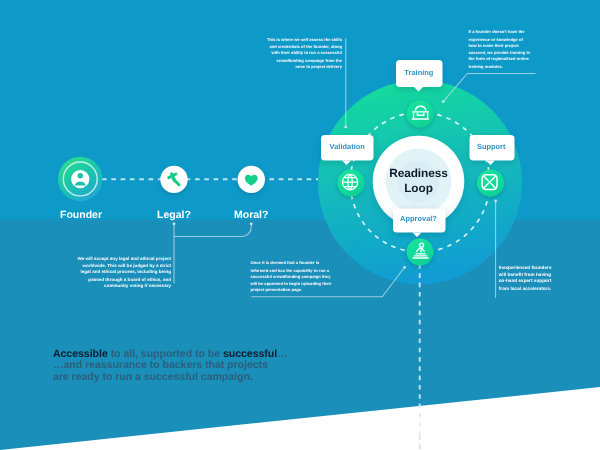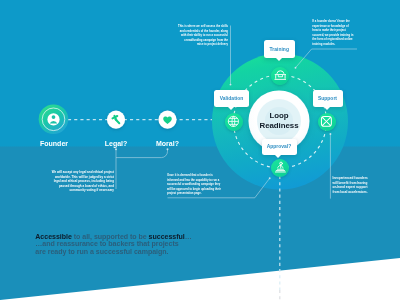--- a/index.html
+++ b/index.html
@@ -88,22 +88,22 @@
     </defs>
 
     <circle cx="280" cy="121.5" r="46.5" fill="none" stroke="#ffffff" stroke-opacity="0.85" stroke-width="1.1" stroke-dasharray="3 3.4" stroke-linecap="butt"></circle>
 
     <circle cx="279" cy="121" r="30.5" fill="url(#gHub)" filter="url(#hubShadow)"></circle>
     <circle cx="279" cy="121" r="22" fill="#d7eef4" opacity="0.72"></circle>
     <circle cx="279" cy="121" r="14" fill="#cfe9f2" opacity="0.55"></circle>
   </svg>
 
   <div class="hub-title">
+    <span>Readiness</span>
     <span>Loop</span>
-    <span>Readiness</span>
   </div>
 
   <svg class="layer" viewBox="0 0 400 300">
     <defs>
       <linearGradient id="gFounder" x1="0.18" y1="0.05" x2="0.8" y2="1">
         <stop offset="0" stop-color="#2ddb8f"></stop>
         <stop offset="0.42" stop-color="#19c8a8"></stop>
         <stop offset="1" stop-color="#22a3d8"></stop>
       </linearGradient>
       <filter id="chipShadow" x="-70%" y="-70%" width="240%" height="240%">

